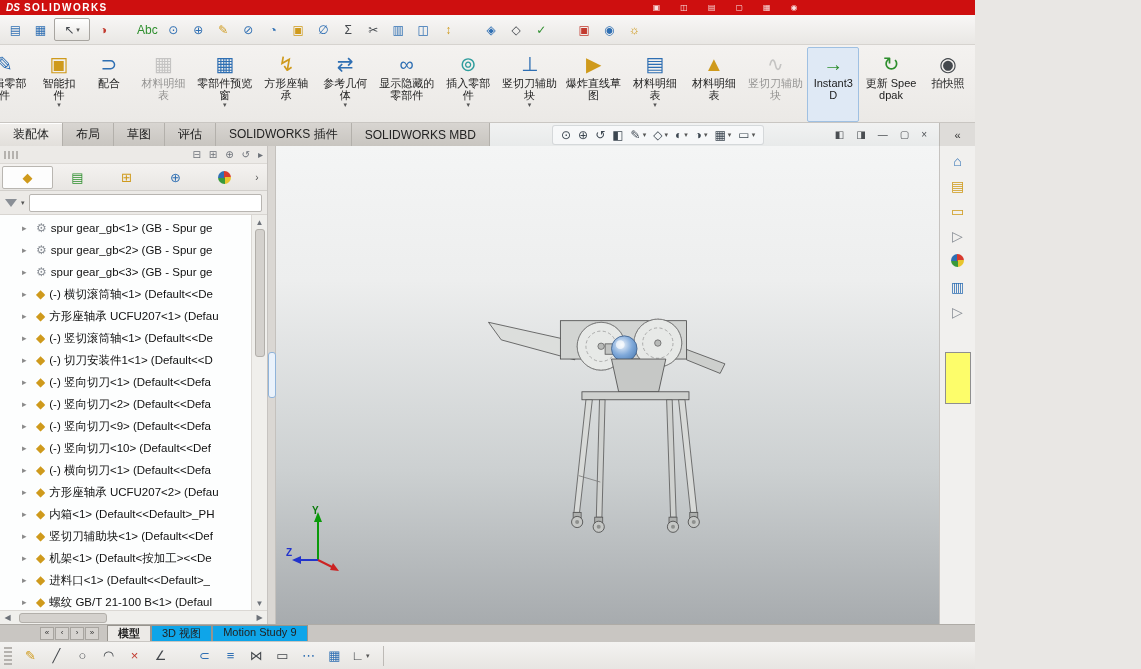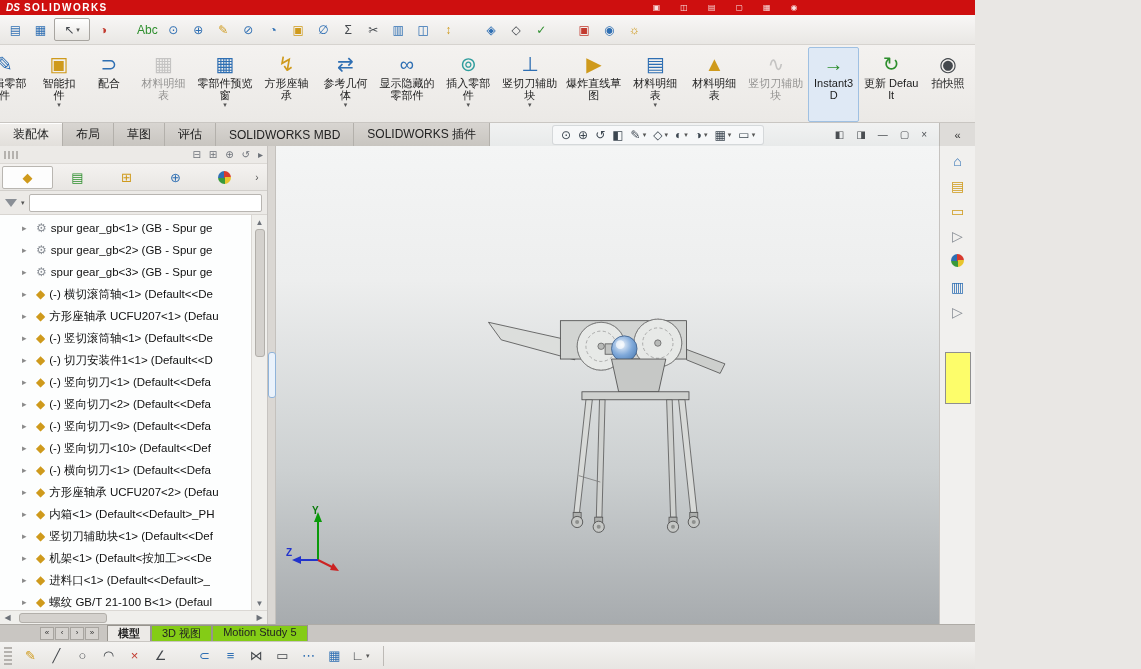--- a/index.html
+++ b/index.html
@@ -111,21 +111,21 @@
   
   .task-rail { width:36px; flex:none; background:#f1f0ee; border-left:1px solid #c6c3c0; display:flex; flex-direction:column;
                align-items:center; padding-top:8px; gap:11px; }
   .rail-ic { background:none; border:none; font-size:14px; line-height:1; }
   .swatch { width:26px; height:52px; background:var(--swatch-yellow,#ffff66); border:1px solid #8f8f8f; margin-top:22px; }
 
   
   .model-bar { height:17px; flex:none; background:#c9c6c2; border-top:1px solid #aeaba6; display:flex; align-items:flex-end; padding-left:40px; }
   .mnav { display:flex; gap:1px; margin-right:8px; align-items:center; height:100%; }
   .mnav button { background:#d6d3cf; border:1px solid #a8a5a0; font-size:8px; width:14px; height:13px; line-height:1; color:#333; }
-  .mtab { background:#84cc16; border:1px solid #97948e; border-bottom:none; font-size:11px; height:16px; padding:0 10px; color:#222; }
+  .mtab { background:#0ea5e9; border:1px solid #97948e; border-bottom:none; font-size:11px; height:16px; padding:0 10px; color:#222; }
   .mtab.active { background:#eceae7; font-weight:bold; }
 
   
   .bottom-toolbar { height:28px; flex:none; background:linear-gradient(#f4f3f1,#e7e5e2); border-top:1px solid #c9c6c2;
                     display:flex; align-items:center; padding-left:4px; gap:3px; }
   .bgrip { width:8px; height:18px; background:repeating-linear-gradient(#b5b2ae 0 2px,transparent 2px 4px); margin-right:4px; }
   .btool { background:none; border:none; min-width:23px; height:23px; display:flex; align-items:center; justify-content:center;
            font-size:13px; color:#3c4650; }
   .bdiv { width:1px; height:20px; background:#bdbab6; margin-left:8px; }
 </style>
@@ -358,21 +358,21 @@
       </button>
 
       <button class="rbtn pressed">
         <span class="ricon" data-tone="green">→</span>
         <span class="rlabel">Instant3D</span>
 
       </button>
 
       <button class="rbtn">
         <span class="ricon" data-tone="green">↻</span>
-        <span class="rlabel">更新 Default</span>
+        <span class="rlabel">更新 Speedpak</span>
 
       </button>
 
       <button class="rbtn">
         <span class="ricon" data-tone="dark">◉</span>
         <span class="rlabel">拍快照</span>
 
       </button>
     </div>
 
@@ -380,23 +380,23 @@
     <div class="cmdtabs">
 
         <div class="ctab active">装配体</div>
 
         <div class="ctab">布局</div>
 
         <div class="ctab">草图</div>
 
         <div class="ctab">评估</div>
 
+        <div class="ctab">SOLIDWORKS 插件</div>
+
         <div class="ctab">SOLIDWORKS MBD</div>
-
-        <div class="ctab">SOLIDWORKS 插件</div>
       </div>
     <div class="band-right">
       <div class="headsup">
 
           <button class="hicon">
             <span>⊙</span>
 
           </button>
 
           <button class="hicon">
@@ -757,21 +757,21 @@
         <button>›</button>
 
         <button>»</button>
       </div>
     <div style="display:flex">
 
         <div class="mtab active">模型</div>
 
         <div class="mtab">3D 视图</div>
 
-        <div class="mtab">Motion Study 5</div>
+        <div class="mtab">Motion Study 9</div>
       </div>
   </div>
 
   <div class="bottom-toolbar">
     <div class="bgrip"></div>
     <div style="display:flex;align-items:center;gap:3px">
 
         <button class="btool">
           <span data-tone="gold">✎</span>
 

